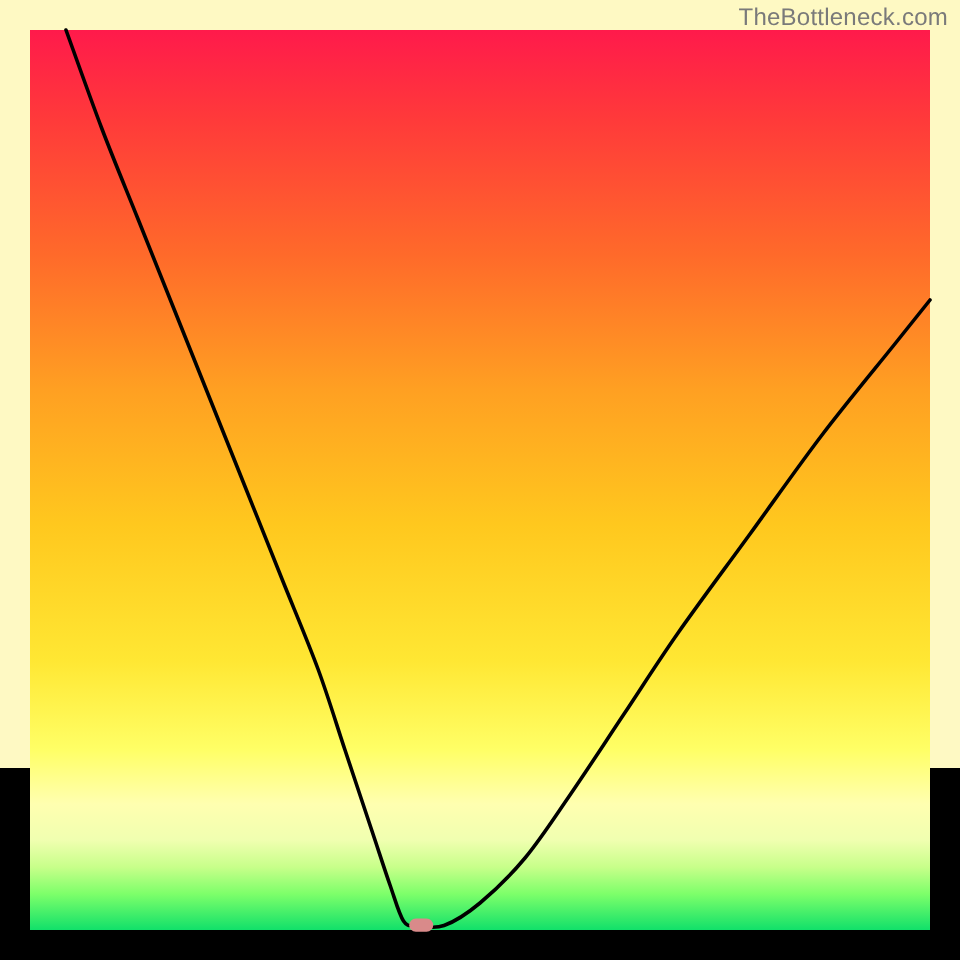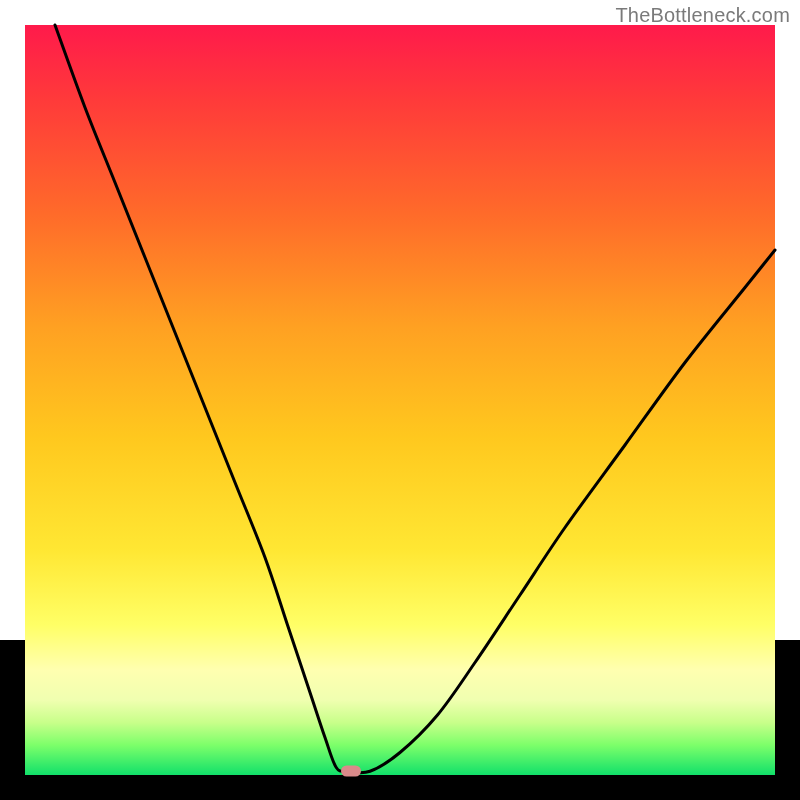--- a/index.html
+++ b/index.html
@@ -1,21 +1,21 @@
 <!DOCTYPE html>
 <html><head>
 <meta charset="utf-8">
 <style>
   * { margin: 0; padding: 0; box-sizing: border-box; }
   html, body { width: 800px; height: 800px; overflow: hidden; background: #000; }
   .frame {
     position: relative;
     width: 800px;
     height: 640px;
-    background: #ffffff;
+    background: #fef9c3;
   }
   .plot-area {
     position: absolute;
     left: 25px;
     top: 25px;
     width: 750px;
     height: 750px;
     background: linear-gradient(to bottom,
       #ff1a4b 0%,
       #ff3a3a 10%,

